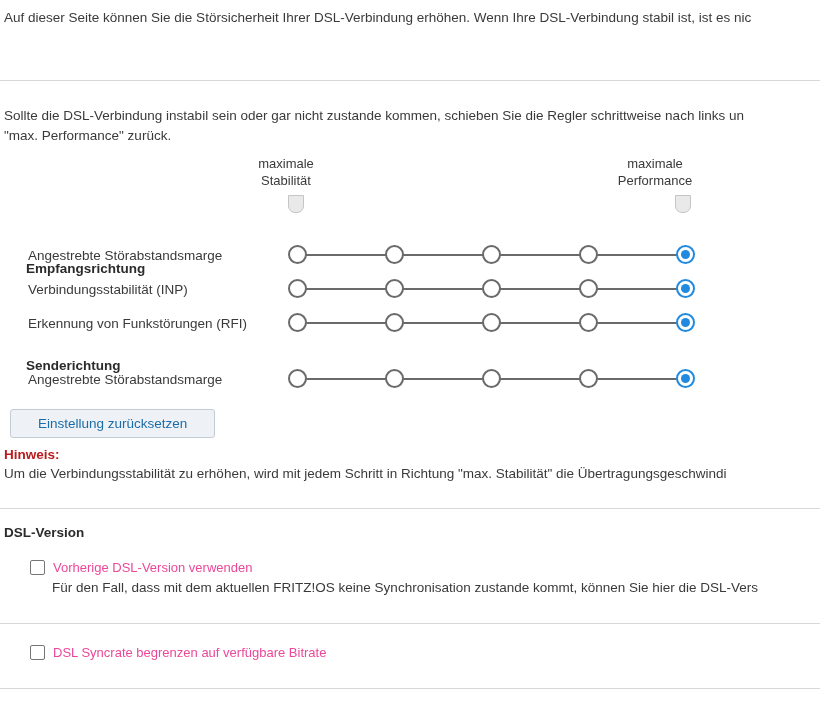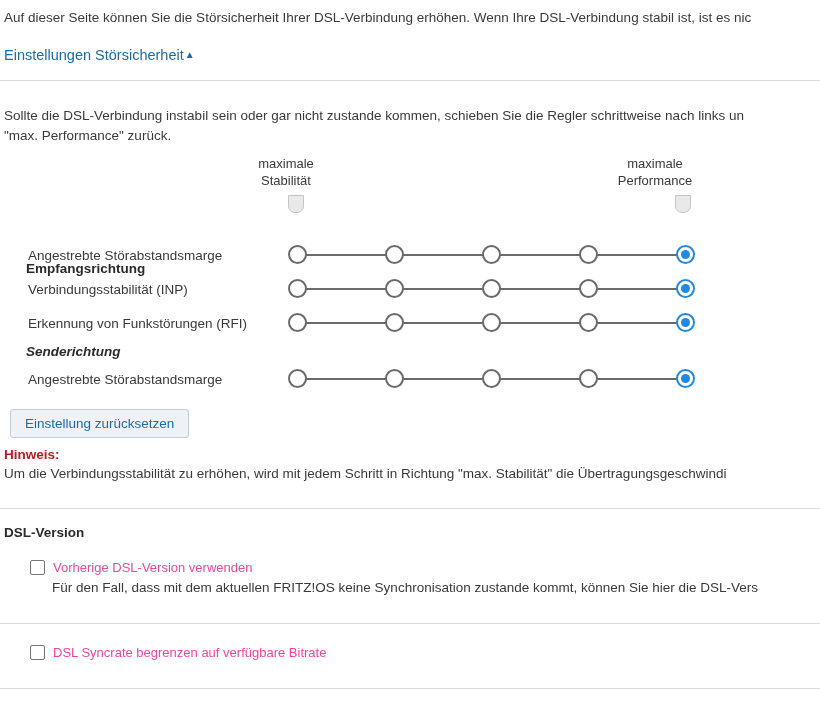--- a/index.html
+++ b/index.html
@@ -147,21 +147,21 @@
     width: 9px;
     height: 9px;
     border-radius: 50%;
     background: #1f8ae0;
   }
 
   .reset-btn {
     position: absolute;
     top: 409px;
     left: 10px;
-    padding: 6px 14px;
+    padding: 6px 27px;
     background: #eef2f6;
     border: 1px solid #c3ccd4;
     border-radius: 3px;
     color: #1b6ca8;
     font-size: 13.5px;
     cursor: pointer;
   }
   .hint-title {
     position: absolute;
     top: 447px;
@@ -222,23 +222,20 @@
     color: #3a3a3a;
   }
 </style>
 </head>
 <body>
 
 <div class="page">
 
   <div class="intro">Auf dieser Seite können Sie die Störsicherheit Ihrer DSL-Verbindung erhöhen. Wenn Ihre DSL-Verbindung stabil ist, ist es nic</div>
 
-  <div class="section-link">
-    <span>Einstellungen Störsicherheit</span><span class="caret">▲</span>
-  </div>
 
   <div class="divider div1"></div>
 
   <div class="para">
     <span>Sollte die DSL-Verbindung instabil sein oder gar nicht zustande kommen, schieben Sie die Regler schrittweise nach links un</span>
     <span class="l2">"max. Performance" zurück.</span>
   </div>
 
   <div class="matrix">
     <div class="col-head left">
@@ -278,21 +275,21 @@
     <div class="row-label" style="top:166px;">Erkennung von Funkstörungen (RFI)</div>
     <div class="track" style="top:163px;">
       <div class="line"></div>
       <div class="dot" style="left:0px;"></div>
       <div class="dot" style="left:97px;"></div>
       <div class="dot" style="left:194px;"></div>
       <div class="dot" style="left:291px;"></div>
       <div class="dot sel" style="left:388px;"></div>
     </div>
 
-    <div class="group-label" style="top:194px;font-style:italic;">Senderichtung</div>
+    <div class="group-label" style="top:208px;">Senderichtung</div>
 
     <div class="row-label" style="top:222px;">Angestrebte Störabstandsmarge</div>
     <div class="track" style="top:219px;">
       <div class="line"></div>
       <div class="dot" style="left:0px;"></div>
       <div class="dot" style="left:97px;"></div>
       <div class="dot" style="left:194px;"></div>
       <div class="dot" style="left:291px;"></div>
       <div class="dot sel" style="left:388px;"></div>
     </div>

